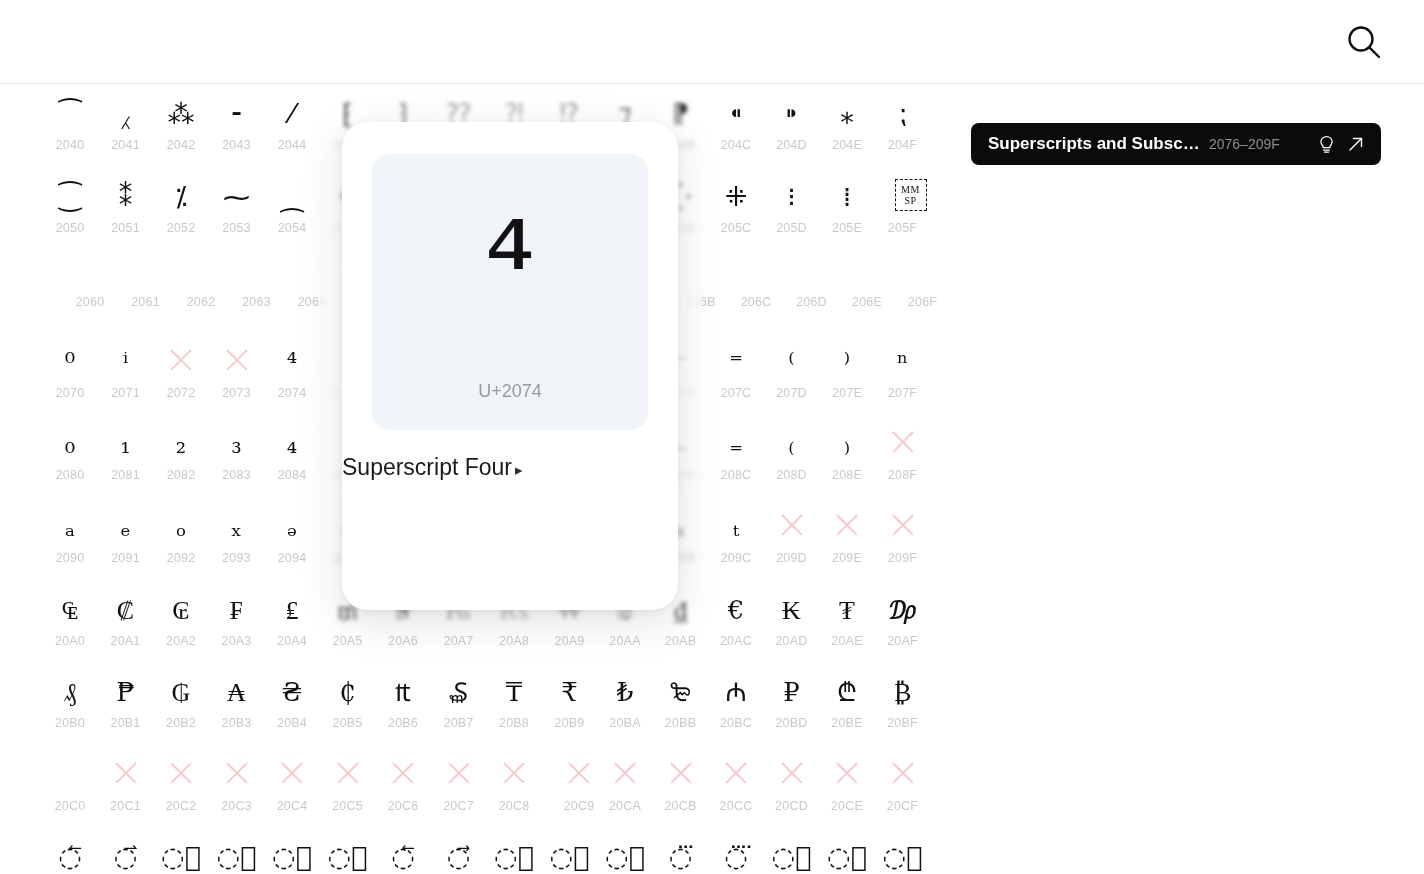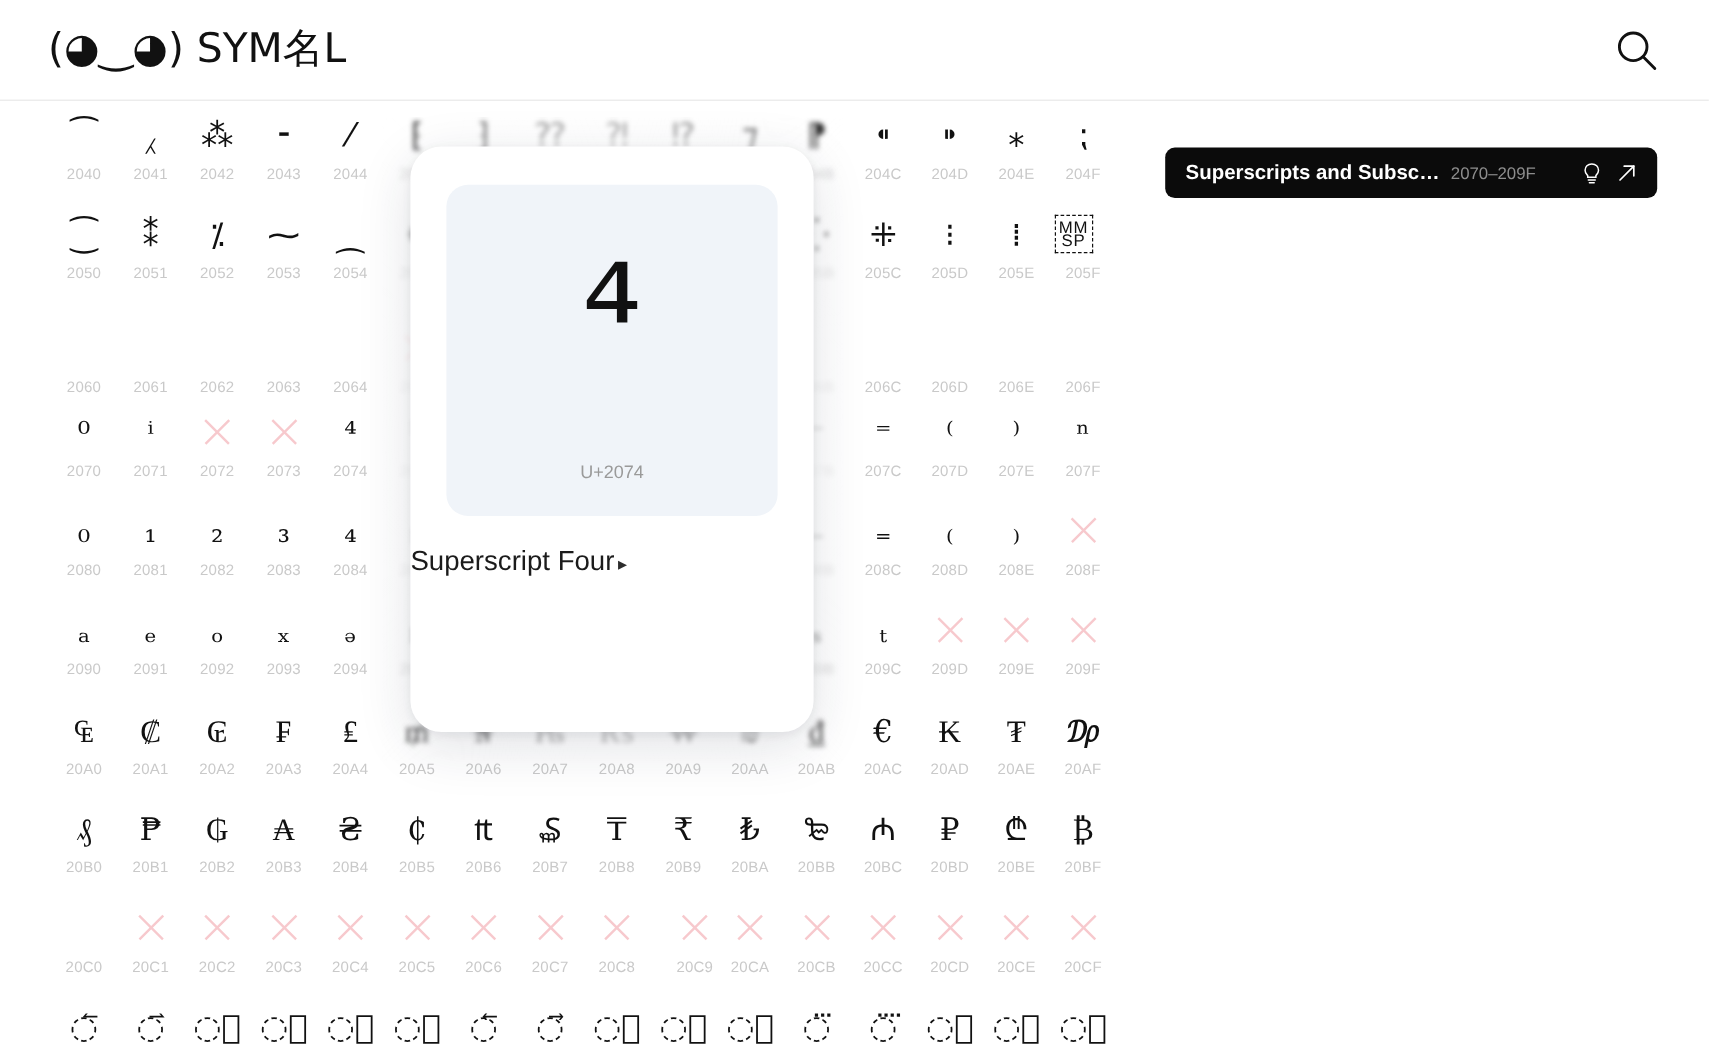--- a/index.html
+++ b/index.html
@@ -69,26 +69,26 @@
     width: 28px; height: 28px;
   }
   .xmark:before, .xmark:after {
     content: ""; position: absolute; left: 0; top: 13px;
     width: 28px; height: 1.6px; background: #f7c9cd;
   }
   .xmark:before { transform: rotate(45deg); }
   .xmark:after  { transform: rotate(-45deg); }
   
   .mmsp {
-    position: absolute; left: 4px; top: 4px;
+    position: absolute; left: 20px; top: 4px;
     width: 32px; height: 32px;
     border: 1.5px dashed #111;
-    font-size: 14px; line-height: 11px;
+    font-size: 10px; line-height: 11px;
     padding-top: 4px;
-    font-family: Liberation Sans, sans-serif;
+    font-family: Liberation Serif, serif;
     color: #111;
     letter-spacing: 0.5px;
   }
 
   
   .blur-halo {
     position: absolute;
     left: 318px; top: 98px; width: 384px; height: 536px;
     background: radial-gradient(ellipse at center,
         rgba(255,255,255,0.96) 0%,
@@ -119,21 +119,21 @@
   .preview-glyph {
     position: absolute; left: 0; top: 38px;
     width: 276px; height: 150px; line-height: 150px;
     text-align: center;
     font-size: 124px; color: #111;
     font-family: "DejaVu Sans", sans-serif;
   }
   .preview-code {
     position: absolute; left: 0; bottom: 28px;
     width: 276px; text-align: center;
-    font-size: 15px; color: #9a9a9a;
+    font-size: 18px; color: #9a9a9a;
     font-family: "Liberation Sans", sans-serif;
   }
   .charname {
     position: absolute; left: 0; top: 332px;
     width: 336px; text-align: left;
     font-size: 23px; color: #1b1b1b;
     cursor: pointer;
   }
   .charname .caret { font-size: 15px; color: #2c2c2c; padding-left: 3px; }
   .copy-btn {
@@ -185,21 +185,20 @@
   }
   .result-actions { margin-left: auto; display: flex; align-items: center; gap: 12px; padding-right: 16px; }
   .result-ico { display: flex; align-items: center; justify-content: center; cursor: pointer; }
 </style>
 </head>
 <body>
 
 <div id="app">
 
   <div class="header">
-    <div class="brand">(◕‿◕) SYM名L</div>
     <div class="header-search-btn">
       <svg width="40" height="40" viewBox="0 0 40 40">
         <circle cx="17" cy="17" r="11.5" fill="none" stroke="#111" stroke-width="2.4"></circle>
         <line x1="25.3" y1="25.3" x2="35" y2="35" stroke="#111" stroke-width="2.4" stroke-linecap="round"></line>
       </svg>
     </div>
   </div>
 
   <div class="grid-wrap">
       <div class="grid-row" style="top: 8px;">
@@ -327,21 +326,21 @@
         </div>
         <div class="cell" style="left: 819px;">
           <div class="glyph">⁞</div>
           <div class="code">205E</div>
         </div>
         <div class="cell" style="left: 874.5px;">
           <div class="mmsp">MM<br>SP</div>
           <div class="code">205F</div>
         </div>
       </div>
-      <div class="grid-row" style="top: 186px;">
+      <div class="grid-row" style="top: 165px; margin-left: 20px;">
         <div class="cell" style="left: 42px;">
           <div class="glyph"></div>
           <div class="code">2060</div>
         </div>
         <div class="cell" style="left: 97.5px;">
           <div class="glyph"></div>
           <div class="code">2061</div>
         </div>
         <div class="cell" style="left: 153px;">
           <div class="glyph"></div>
@@ -857,21 +856,21 @@
     </div>
     <div class="charname">
       <span>Superscript Four</span><span class="caret">▸</span>
     </div>
   </div>
 
   <div class="search-panel">
 
     <div class="result-row">
       <span class="result-name">Superscripts and Subscri...</span>
-      <span class="result-range">2070–209F</span>
+      <span class="result-range">2076–209F</span>
       <span class="result-actions">
         <span class="result-ico">
           <svg width="17" height="19" viewBox="0 0 17 19">
             <path d="M8.5 1.6 C5.1 1.6 2.9 4 2.9 6.8 c0 2.2 1.5 3.5 2.2 4.6 l0 1.3 h6.8 l0 -1.3 c0.7 -1.1 2.2 -2.4 2.2 -4.6 C14.1 4 11.9 1.6 8.5 1.6 Z" fill="none" stroke="#ffffff" stroke-width="1.25"></path>
             <line x1="5.6" y1="15" x2="11.4" y2="15" stroke="#ffffff" stroke-width="1.25" stroke-linecap="round"></line>
             <line x1="6.5" y1="17.2" x2="10.5" y2="17.2" stroke="#ffffff" stroke-width="1.25" stroke-linecap="round"></line>
           </svg>
         </span>
         <span class="result-ico">
           <svg width="18" height="18" viewBox="0 0 18 18">

